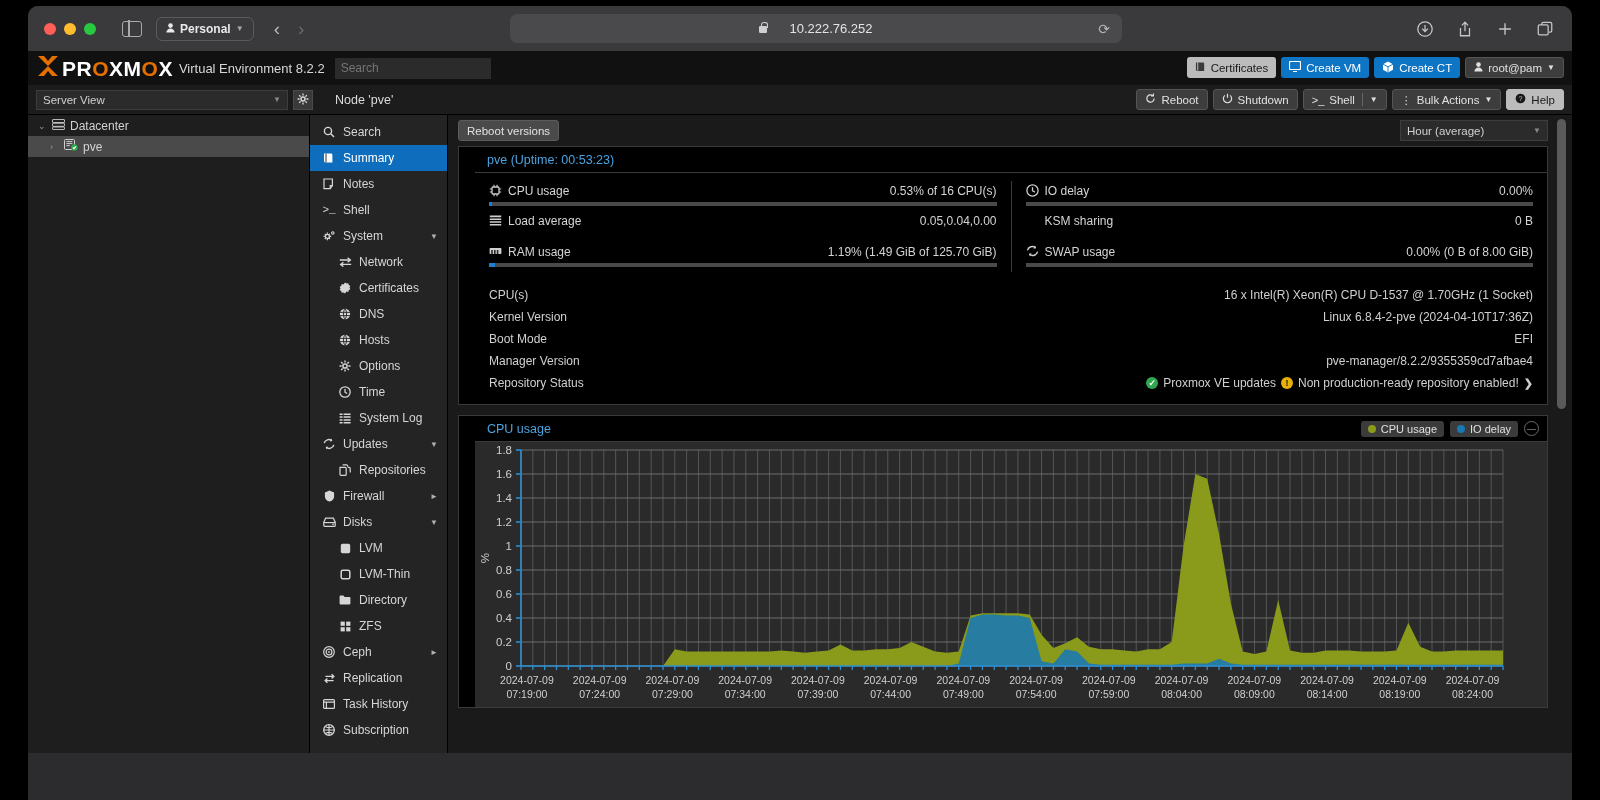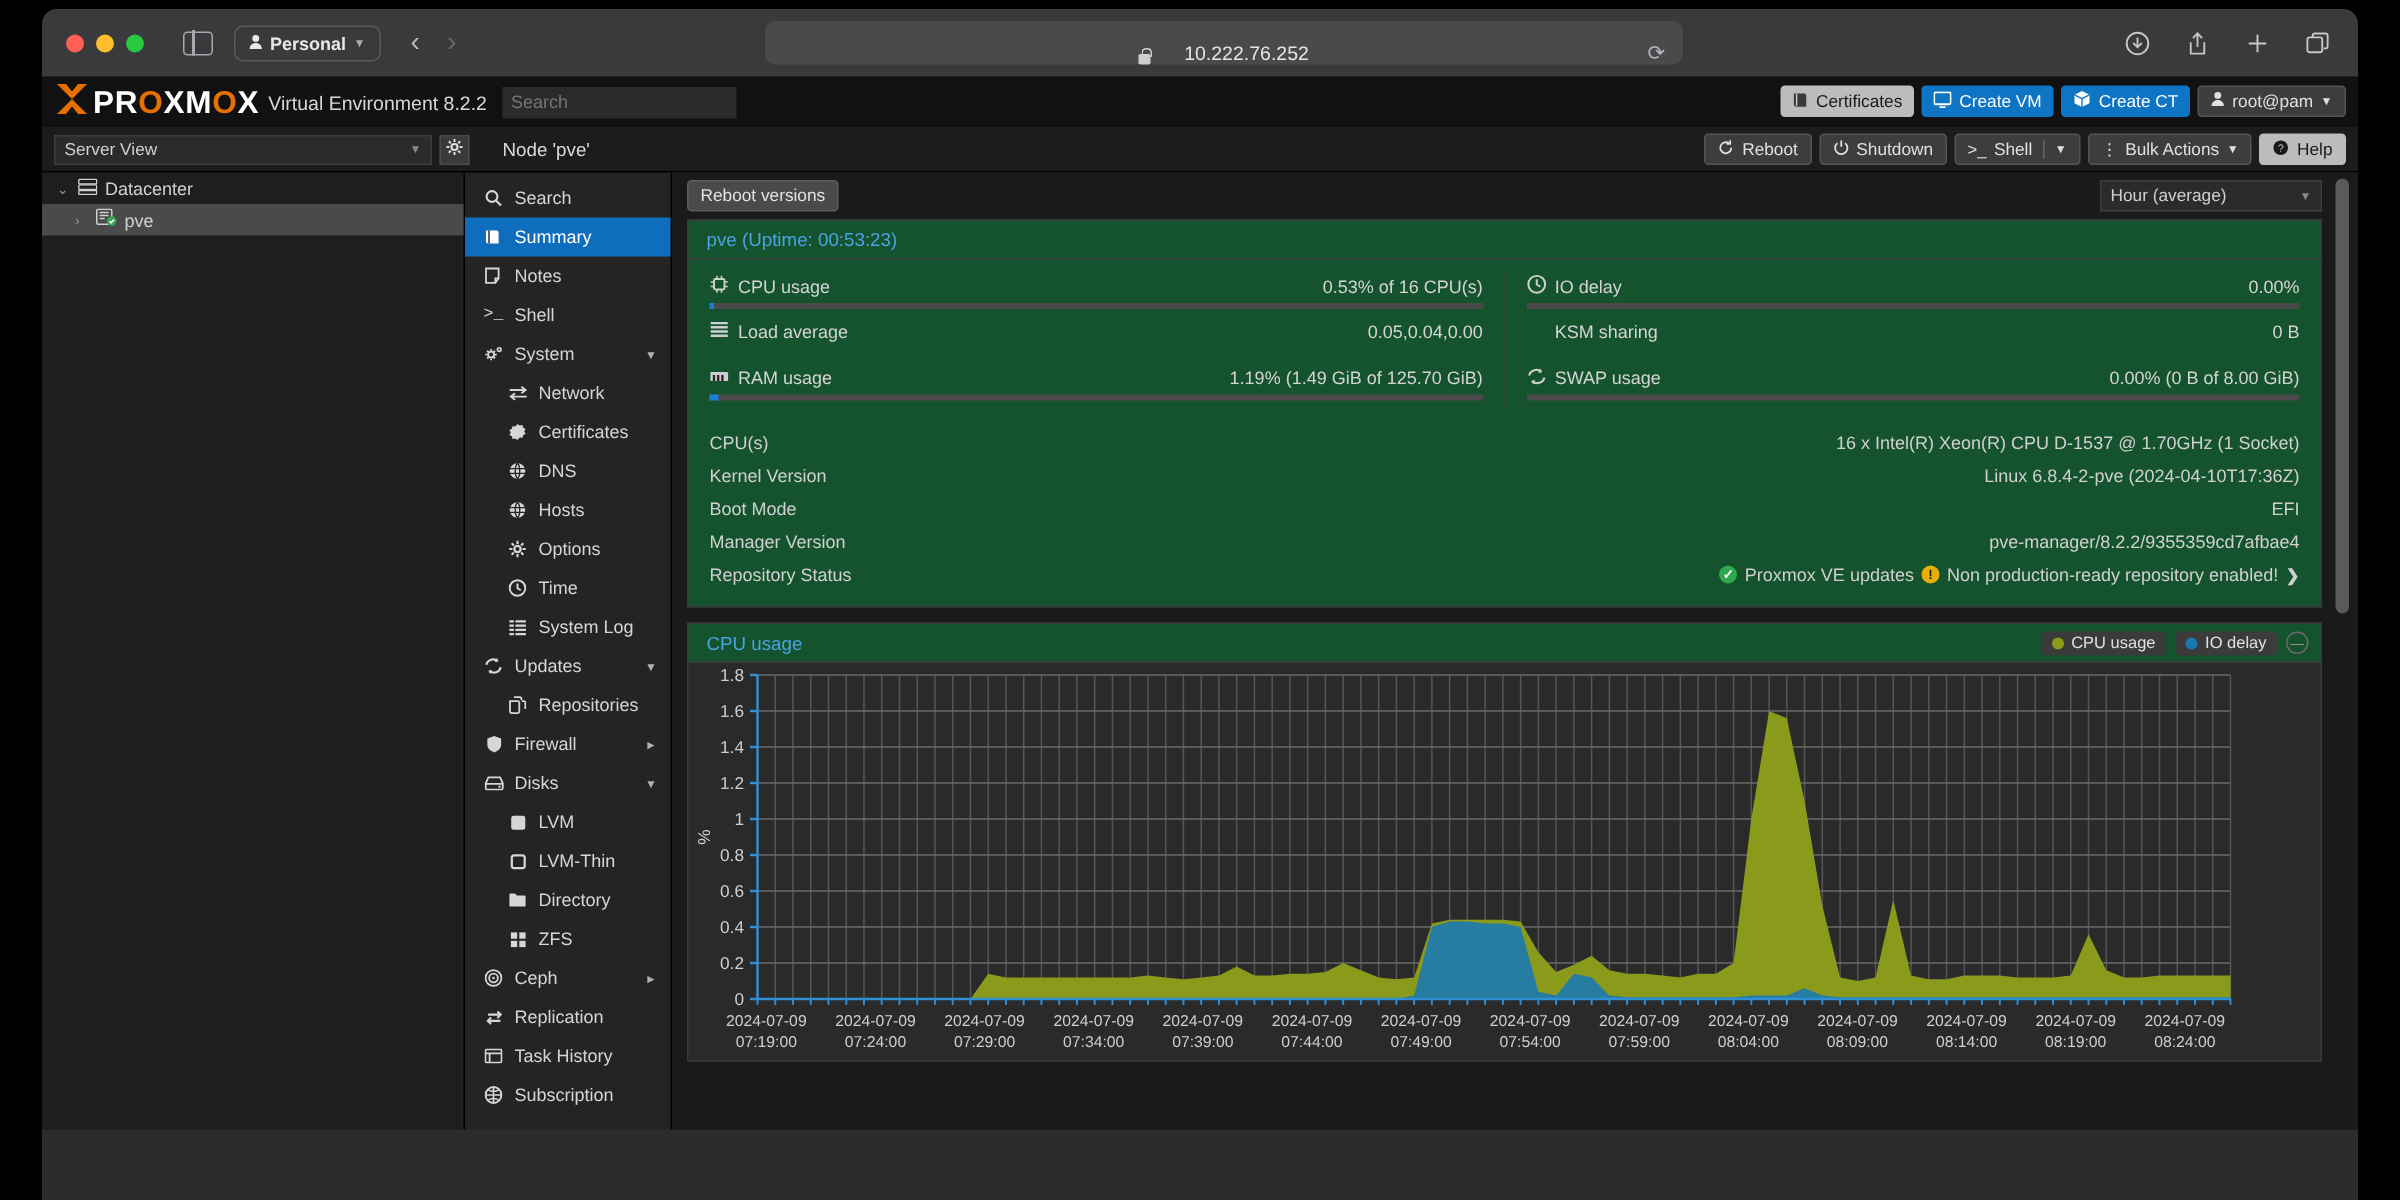--- a/index.html
+++ b/index.html
@@ -46,21 +46,21 @@
     color: #e8e8ea; font-size: 12px; font-weight: bold;
   }
   .nav-arrows { display: flex; gap: 18px; margin-left: 20px; }
   .arrow { color: #b8b8bc; font-size: 19px; line-height: 1; }
   .arrow.dim { color: #6a6a6e; }
 
   .urlbar {
     position: absolute; left: 482px; top: 8px;
     width: 612px; height: 29px;
     background: #4a4a4d; border-radius: 7px;
-    display: flex; align-items: flex-end; justify-content: center;
+    display: flex; align-items: center; justify-content: center;
     gap: 22px;
   }
   .urlbar .url-text { color: #e4e4e6; font-size: 13px; }
   .lock {
     width: 8px; height: 7px; background: #cfcfd2; border-radius: 1.2px;
     position: relative; margin-top: 2px;
   }
   .lock::before {
     content: ''; position: absolute; left: 1.6px; top: -4px;
     width: 4.8px; height: 5px;
@@ -211,22 +211,23 @@
   }
   .period-select .caret { position: absolute; right: 6px; color: #888; font-size: 8px; }
 
   .scroll-area {
     flex: 1; overflow: hidden; padding: 0 24px 0 10px;
     position: relative;
   }
 
   
   .card {
-    background: #14532d; border: 1px solid #3a3a3a;
+    background: #000000; border: 1px solid #3a3a3a;
     margin-bottom: 10px;
+    padding-left: 16px;
   }
   .card-head {
     height: 26px; display: flex; align-items: center;
     padding: 0 12px; color: #4aa3e0; font-size: 12.5px;
     border-bottom: 1px solid #3a3a3a;
     position: relative;
   }
   .card-head .legend {
     position: absolute; right: 8px; display: flex; align-items: center; gap: 6px;
   }

